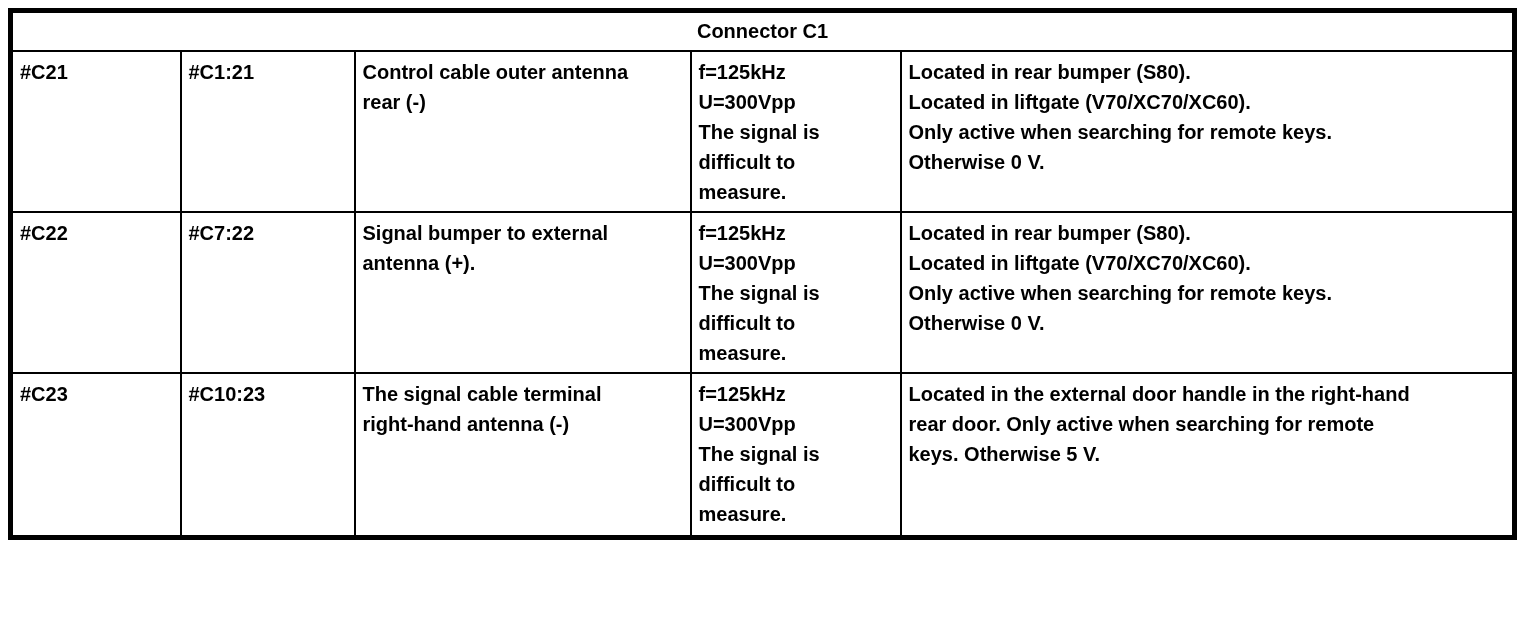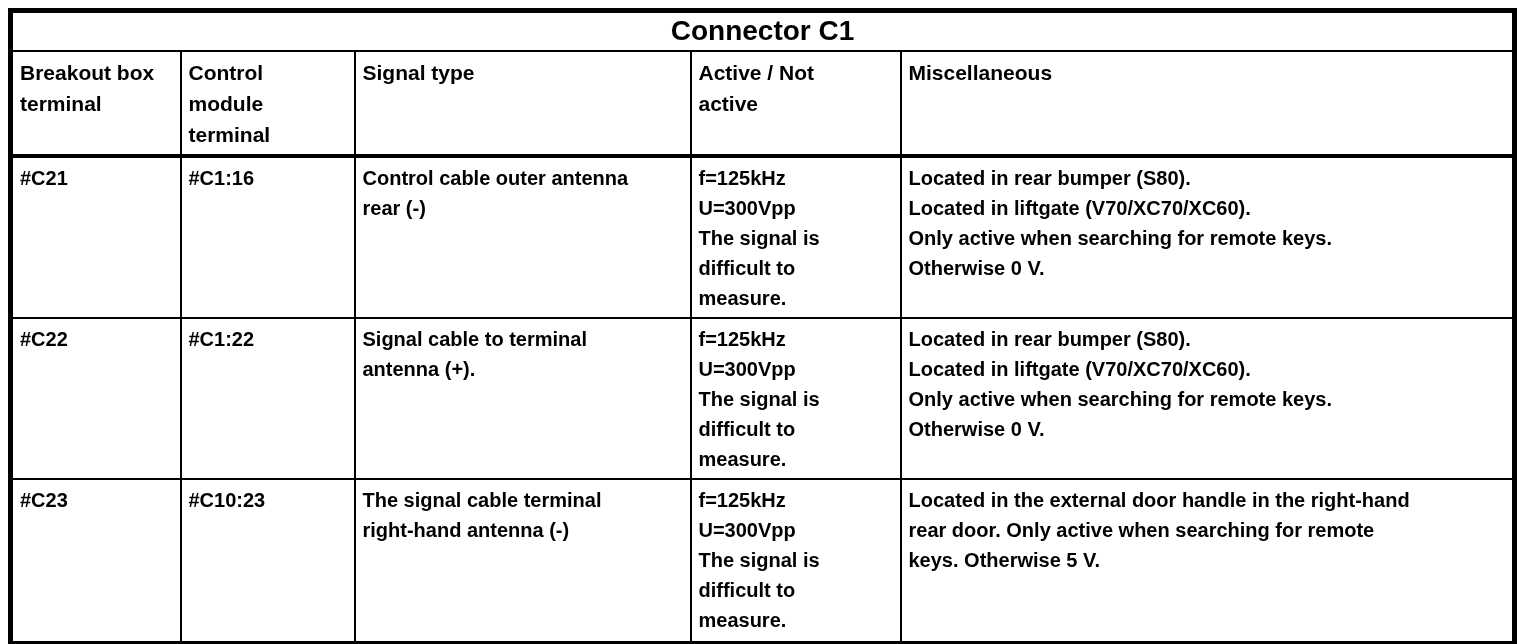--- a/index.html
+++ b/index.html
@@ -32,21 +32,21 @@
     text-align: left;
     padding: 5px 8px 4px 7px;
     white-space: pre-line;
     overflow: hidden;
     box-sizing: border-box;
   }
   tr.title-row td {
     text-align: center;
     vertical-align: middle;
     font-weight: bold;
-    font-size: 28px;
+    font-size: 20px;
     line-height: 26px;
     height: 40px;
     padding: 4px 6px;
     border-bottom: 2px solid #000000;
   }
   tr.header-row th {
     font-weight: bold;
     font-size: 21px;
     line-height: 31px;
     height: 103px;
@@ -77,52 +77,41 @@
       <col class="c-signal">
       <col class="c-active">
       <col class="c-misc">
     </colgroup>
 
     <tbody>
         <tr class="title-row">
       <td colspan="5">Connector C1</td>
     </tr>
 
-    <tr class="header-row">
-      <th>Breakout box
-terminal</th>
-      <th>Control
-module
-terminal</th>
-      <th>Signal type</th>
-      <th>Active / Not
-active</th>
-      <th>Miscellaneous</th>
-    </tr>
 
     <tr class="data-row data-row-1">
       <td>#C21</td>
-      <td>#C1:16</td>
+      <td>#C1:21</td>
       <td>Control cable outer antenna
 rear (-)</td>
       <td>f=125kHz
 U=300Vpp
 The signal is
 difficult to
 measure.</td>
       <td>Located in rear bumper (S80).
 Located in liftgate (V70/XC70/XC60).
 Only active when searching for remote keys.
 Otherwise 0 V.</td>
     </tr>
 
     <tr class="data-row data-row-2">
       <td>#C22</td>
-      <td>#C1:22</td>
-      <td>Signal cable to terminal
+      <td>#C7:22</td>
+      <td>Signal bumper to external
 antenna (+).</td>
       <td>f=125kHz
 U=300Vpp
 The signal is
 difficult to
 measure.</td>
       <td>Located in rear bumper (S80).
 Located in liftgate (V70/XC70/XC60).
 Only active when searching for remote keys.
 Otherwise 0 V.</td>

